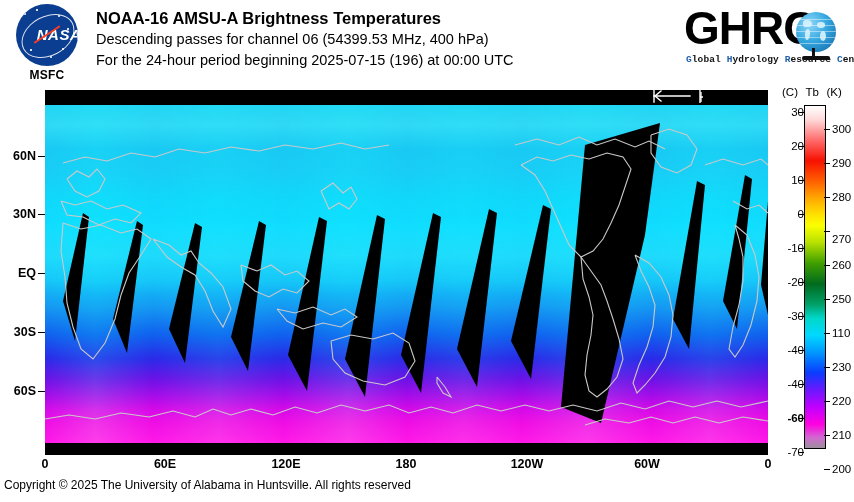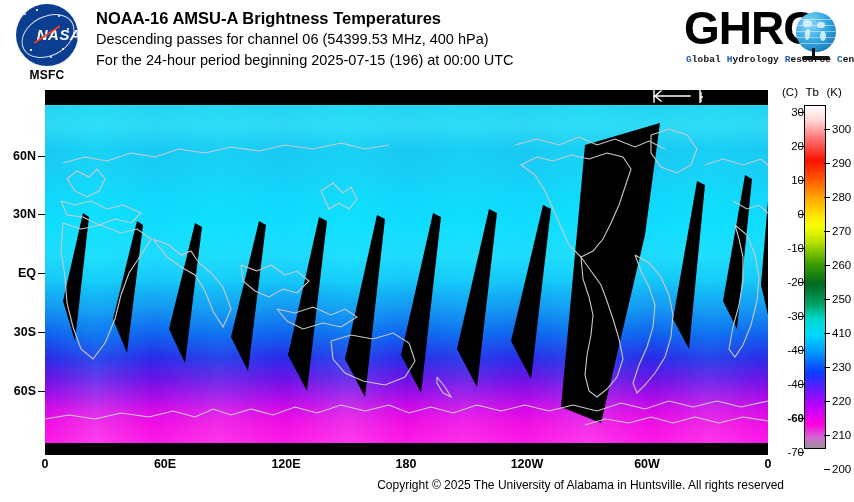--- a/index.html
+++ b/index.html
@@ -97,21 +97,21 @@
   #coast path, #coast polyline{fill:none;stroke:#c9c9c9;stroke-width:1.1;}
 
   
   #scan-marker{position:absolute;left:610px;top:0px;height:15px;width:48px;}
   .xlab{position:absolute;top:457px;font-size:12.5px;font-weight:bold;
         transform:translateX(-50%);white-space:nowrap;}
   .ylab{position:absolute;font-size:12.5px;font-weight:bold;text-align:right;
         width:40px;transform:translateY(-50%);white-space:nowrap;}
   .ytick{position:absolute;left:38px;width:7px;height:1px;background:#000;}
 
-  #copyright{position:absolute;left:16px;top:478px;width:768px;text-align:right;
+  #copyright{position:absolute;left:4px;top:478px;width:768px;text-align:left;
              font-size:12px;}
 
   
   #cb-wrap{position:absolute;left:776px;top:86px;width:78px;height:380px;}
   #cb-head{position:absolute;left:0;top:0;width:78px;font-size:11.5px;white-space:nowrap;}
   #cb-head span{display:inline-block;}
   #cbar{position:absolute;left:28px;top:19px;width:20px;height:342px;border:1px solid #000;
         background:linear-gradient(to bottom,
           #ffffff 0%,
           #ffd8d8 4%,
@@ -337,27 +337,27 @@
   </div>
 
   <div>
     <div class="cb-tick-r" style="top:43px;"></div>
       <div class="cb-lab-r" style="top:43px;">300</div>
     <div class="cb-tick-r" style="top:77px;"></div>
       <div class="cb-lab-r" style="top:77px;">290</div>
     <div class="cb-tick-r" style="top:111px;"></div>
       <div class="cb-lab-r" style="top:111px;">280</div>
     <div class="cb-tick-r" style="top:145px;"></div>
-      <div class="cb-lab-r" style="top:145px;">270</div>
+      <div class="cb-lab-r" style="top:153px;">270</div>
     <div class="cb-tick-r" style="top:179px;"></div>
       <div class="cb-lab-r" style="top:179px;">260</div>
     <div class="cb-tick-r" style="top:213px;"></div>
       <div class="cb-lab-r" style="top:213px;">250</div>
     <div class="cb-tick-r" style="top:247px;"></div>
-      <div class="cb-lab-r" style="top:247px;">410</div>
+      <div class="cb-lab-r" style="top:247px;">110</div>
     <div class="cb-tick-r" style="top:281px;"></div>
       <div class="cb-lab-r" style="top:281px;">230</div>
     <div class="cb-tick-r" style="top:315px;"></div>
       <div class="cb-lab-r" style="top:315px;text-align:center;">220</div>
     <div class="cb-tick-r" style="top:349px;"></div>
       <div class="cb-lab-r" style="top:349px;">210</div>
     <div class="cb-tick-r" style="top:383px;"></div>
       <div class="cb-lab-r" style="top:383px;">200</div>
   </div>
 </div>

